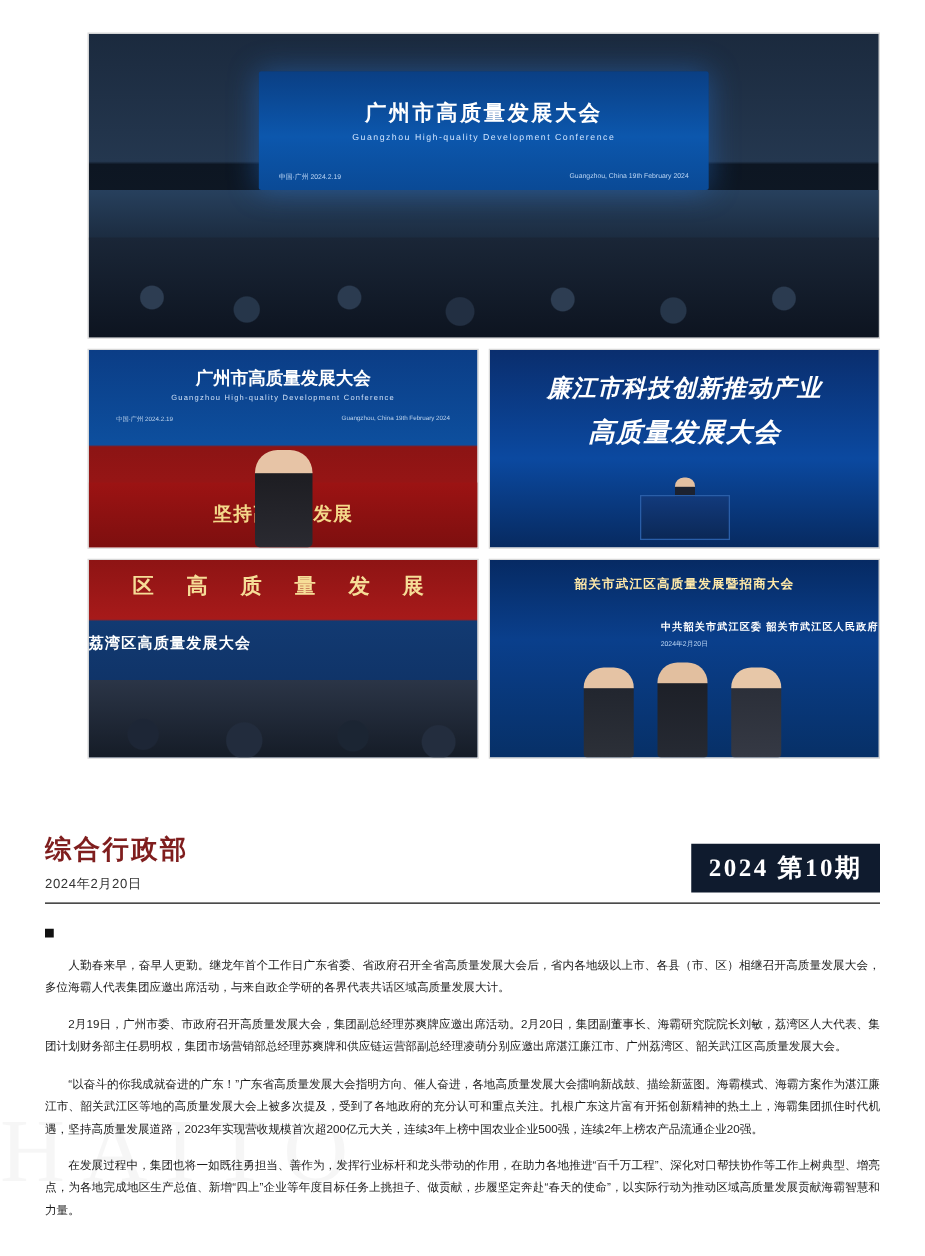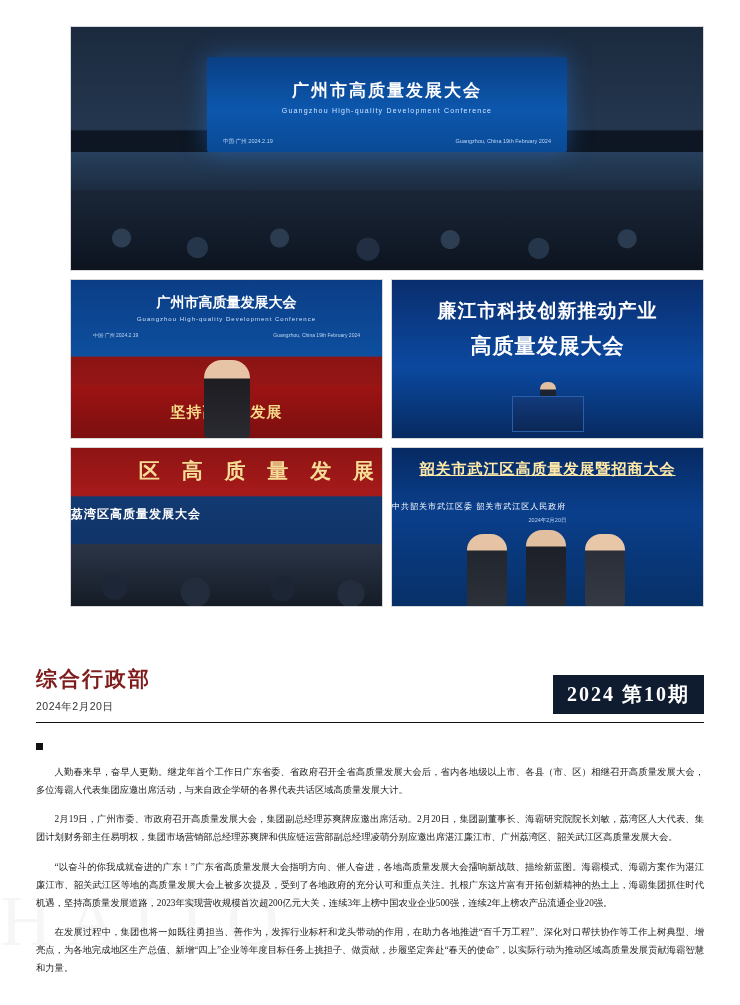--- a/index.html
+++ b/index.html
@@ -171,21 +171,21 @@
     left: 50%;
     transform: translateX(-50%);
     bottom: 0;
     width: 46px;
     height: 78px;
     background: linear-gradient(180deg,#e7c4a6 0 18px,#1d1d22 19px,#2a2a31 100%);
     border-radius: 18px 18px 4px 4px;
   }
 
   
-  .p3 { background: linear-gradient(180deg,#0a2e6e 0%,#0b49a0 55%,#072a60 100%); }
+  .p3 { background: linear-gradient(180deg,#0a2e6e 0%,#0b49a0 55%,#072a60 100%); font-style: italic; }
   .p3 .l1, .p3 .l2 {
     text-align: center;
     color: #fff;
     font-weight: bold;
     font-family: "Liberation Serif", serif;
   }
   .p3 .l1 { font-size: 19px; padding-top: 18px; letter-spacing: 1px; }
   .p3 .l2 { font-size: 21px; padding-top: 8px; letter-spacing: 1px; }
   .p3 .podium {
     position: absolute;
@@ -206,26 +206,26 @@
     height: 24px;
     background: linear-gradient(180deg,#e3c0a2 0 7px,#1c2230 8px,#1c2230 100%);
     border-radius: 7px 7px 2px 2px;
   }
 
   
   .p4 { background: linear-gradient(180deg,#8e1414 0%,#a71a1a 30%,#123a72 31%,#0d2c5c 100%); }
   .p4 .band-top {
     height: 46px;
     color: #f6dd97;
-    font-size: 21px;
-    font-weight: bold;
-    text-align: right;
+    font-size: 17px;
+    font-weight: bold;
+    text-align: center;
     line-height: 46px;
     letter-spacing: 8px;
-    font-family: Liberation Sans, sans-serif;
+    font-family: Liberation Mono, monospace;
   }
   .p4 .screen-txt {
     color: #ffffff;
     font-size: 12px;
     font-weight: bold;
     padding-top: 12px;
     letter-spacing: 1px;
     font-family: "Liberation Serif", serif;
   }
   .p4 .hall {
@@ -239,33 +239,33 @@
       radial-gradient(circle at 68% 72%, #1b2533 0 12px, transparent 13px),
       radial-gradient(circle at 90% 80%, #232d3e 0 13px, transparent 14px),
       linear-gradient(180deg,#2b3547,#151c27);
   }
 
   
   .p5 { background: linear-gradient(180deg,#062a63 0%,#0a3f8c 40%,#073067 100%); }
   .p5 .title {
     text-align: center;
     color: #ffe9a8;
-    font-size: 15px;
+    font-size: 10px;
     font-weight: bold;
     padding-top: 12px;
     letter-spacing: 1px;
     font-family: "Liberation Serif", serif;
-    text-decoration: underline;
   }
   .p5 .org {
-    text-align: left;
+    text-align: right;
     color: #ffffff;
     font-size: 8px;
     padding-top: 22px;
     letter-spacing: 1px;
+    font-weight: bold;
   }
   .p5 .date {
     text-align: center;
     color: #bcd6f5;
     font-size: 5.5px;
     padding-top: 5px;
   }
   .p5 .people {
     position: absolute;
     bottom: 0;
@@ -341,21 +341,21 @@
     position: relative;
     top: -2px;
   }
   .para {
     font-size: 9.3px;
     line-height: 1.95;
     color: #1a1a1a;
     text-align: justify;
     text-indent: 2em;
     margin-top: 11px;
-    font-family: Liberation Serif, serif;
+    font-family: Liberation Sans, sans-serif;
   }
 </style>
 </head>
 <body>
 
 <div class="watermark">HAITO</div>
 
 <div class="page">
 
   <div class="photos">

